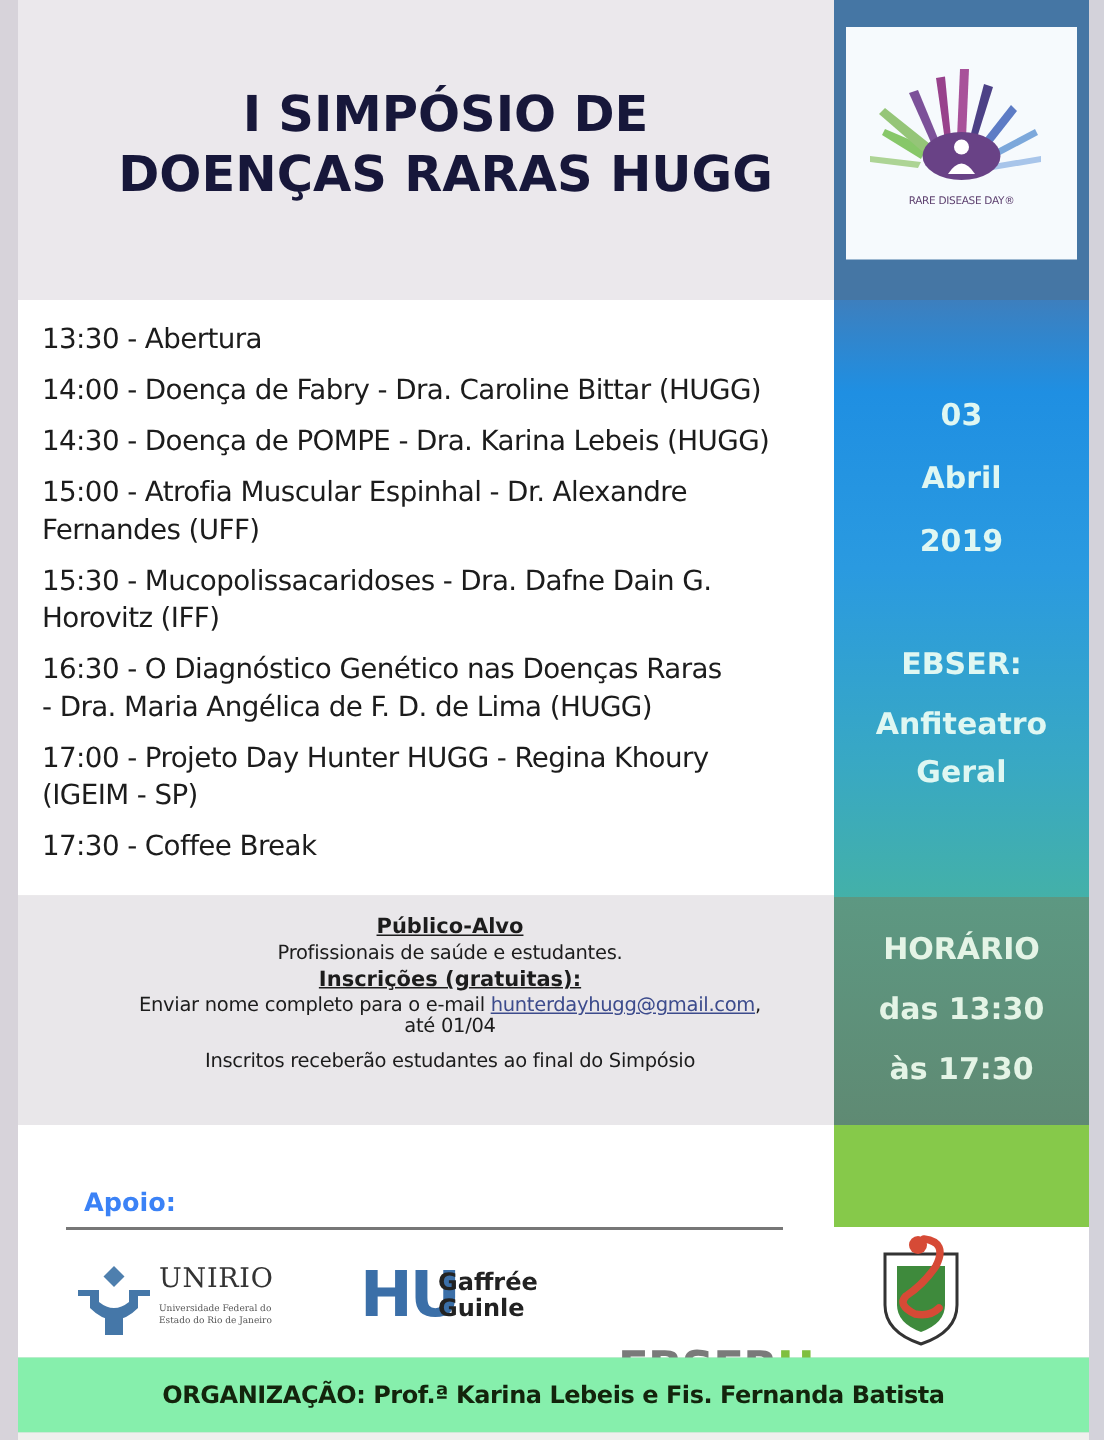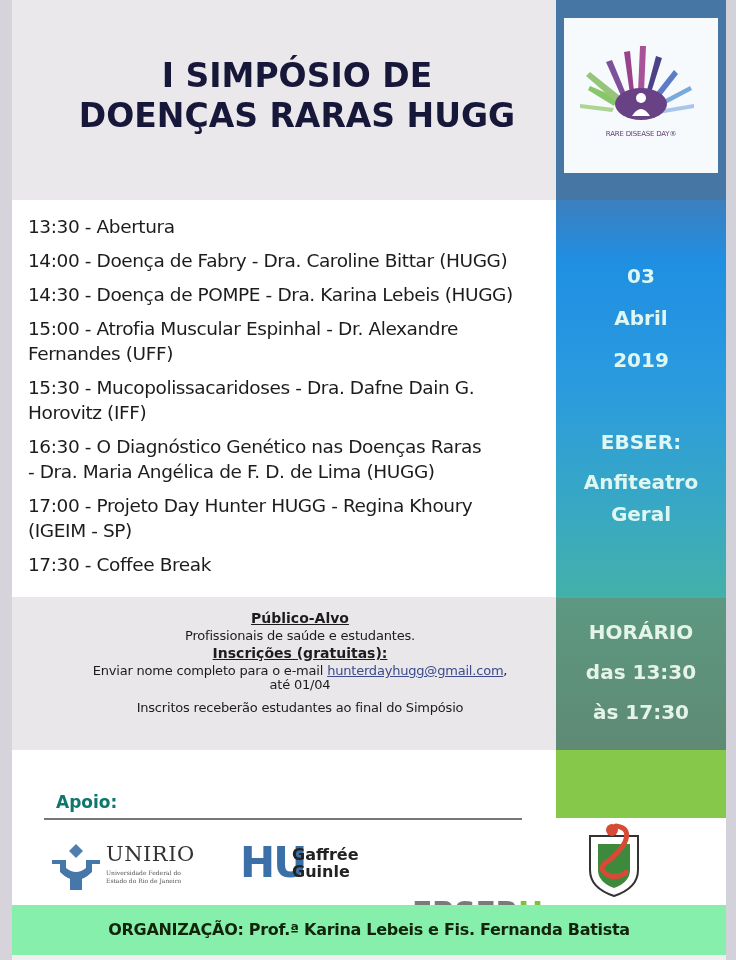--- a/index.html
+++ b/index.html
@@ -44,27 +44,27 @@
   .info .t { font-size: 13px; line-height: 17px; letter-spacing: -0.2px; }
   .info .email { color: #3c4b8c; text-decoration: underline; }
   .info .tight { line-height: 12px; }
   .info .gap { margin-top: 8px; }
 
   .support {
     position: absolute; left: 12px; top: 750px; width: 714px; height: 155px;
     background: #ffffff;
   }
   .apoio-label {
-    position: absolute; left: 44px; top: 42px; font-weight: bold; font-size: 17px; color: #0f766e;
+    position: absolute; left: 44px; top: 42px; font-weight: bold; font-size: 17px; color: #3b82f6;
   }
   .apoio-line { position: absolute; left: 32px; top: 68px; width: 478px; height: 2px; background: #777; }
 
   
   .logo-unirio { position: absolute; left: 38px; top: 92px; width: 160px; height: 50px; }
-  .unirio-word { position: absolute; left: 56px; top: 0px; font-family: "DejaVu Serif", serif; font-size: 21px; color: #333; letter-spacing: 0.5px; }
+  .unirio-word { position: absolute; left: 56px; top: 0px; font-family: "DejaVu Serif", serif; font-size: 18px; color: #333; letter-spacing: 0.5px; }
   .unirio-sub { position: absolute; left: 56px; top: 27px; font-family: "DejaVu Serif", serif; font-size: 6px; line-height: 8px; color: #555; }
   .logo-hu { position: absolute; left: 212px; top: 94px; width: 160px; height: 46px; }
   .hu-big { position: absolute; left: 16px; top: -6px; font-weight: bold; font-size: 42px; color: #3b6fa8; letter-spacing: -2px; }
   .hu-small { position: absolute; left: 68px; top: 2px; font-weight: bold; font-size: 16px; line-height: 17px; color: #222; }
   .logo-ebserh { position: absolute; left: 400px; top: 100px; width: 150px; height: 40px; }
   .ebserh-word { font-weight: bold; font-size: 30px; color: #7a7a7a; letter-spacing: -0.5px; line-height: 30px; margin-top: 48px; }
   .ebserh-word .h { color: #7fbf3f; }
   .ebserh-sub { font-size: 5.5px; color: #888; letter-spacing: 0.2px; margin-top: 2px; }
   .logo-shield { position: absolute; left: 574px; top: 72px; width: 56px; height: 76px; }
 

